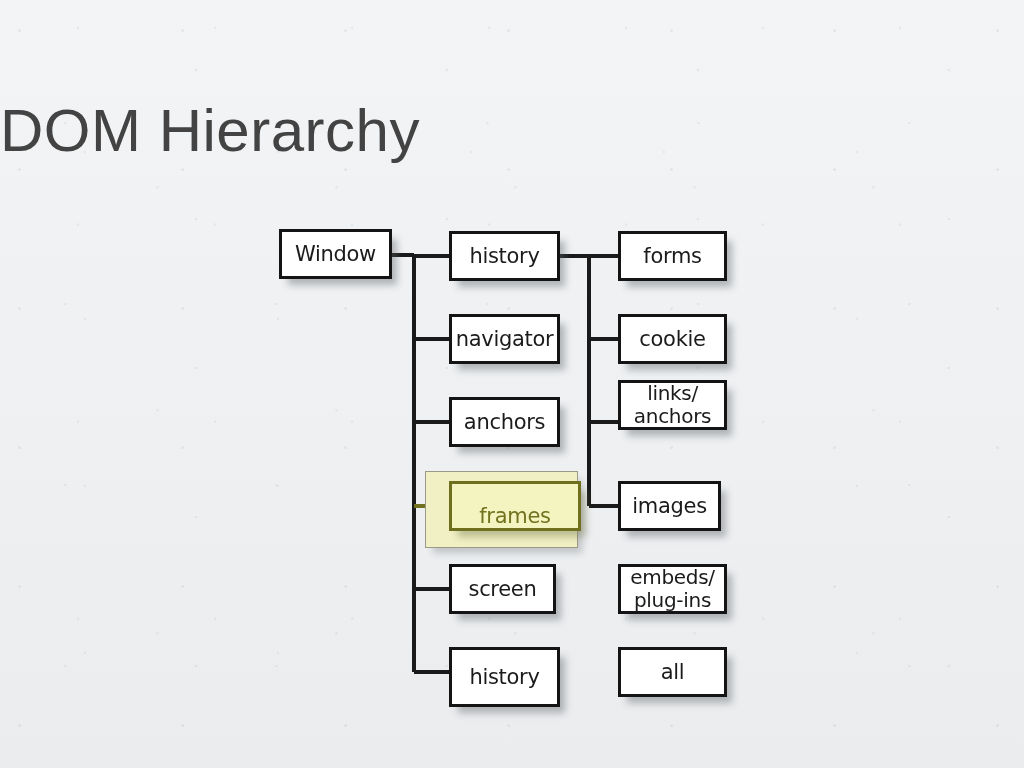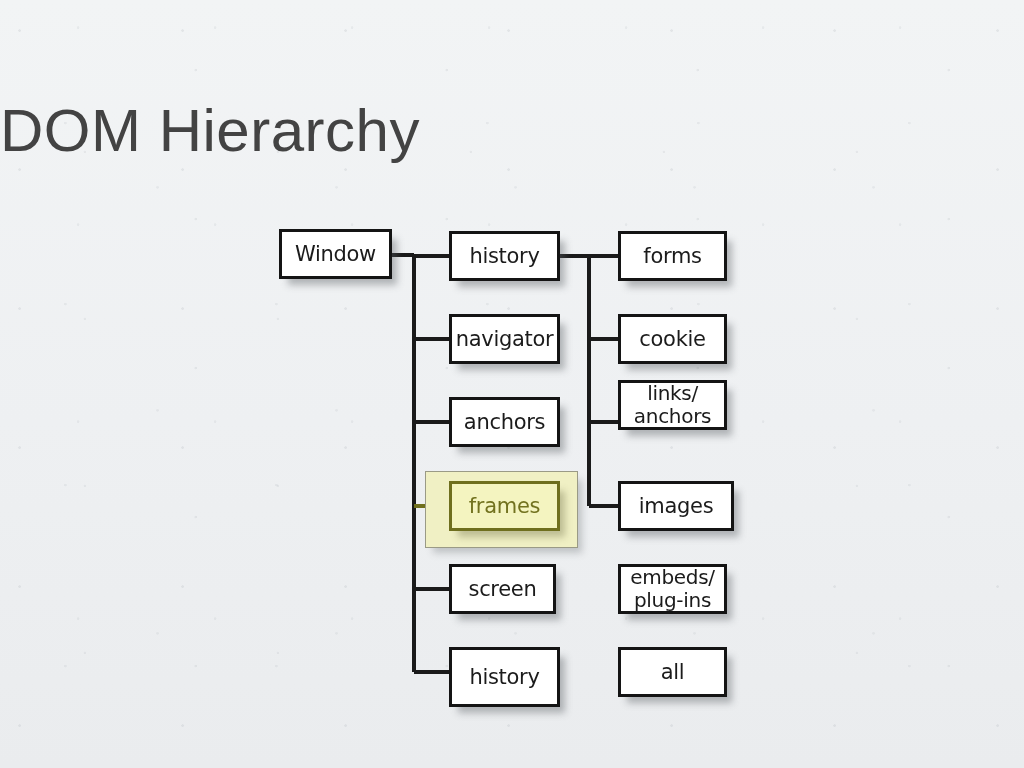--- a/index.html
+++ b/index.html
@@ -154,21 +154,21 @@
     </div>
 
     <div class="node" style="left:449px; top:314px; width:111px; height:50px;">
       <span class="label">navigator</span>
     </div>
 
     <div class="node" style="left:449px; top:397px; width:111px; height:50px;">
       <span class="label">anchors</span>
     </div>
 
-    <div class="node highlighted" style="left:449px; top:481px; width:111px; height:50px;">
+    <div class="node highlighted" style="left:449px; top:481px; width:132px; height:50px;align-items:flex-end;">
       <span class="label">frames</span>
     </div>
 
     <div class="node" style="left:449px; top:564px; width:107px; height:50px;">
       <span class="label">screen</span>
     </div>
 
     <div class="node" style="left:449px; top:647px; width:111px; height:60px;">
       <span class="label">history</span>
     </div>
@@ -179,21 +179,21 @@
 
     <div class="node" style="left:618px; top:314px; width:109px; height:50px;">
       <span class="label">cookie</span>
     </div>
 
     <div class="node two-line" style="left:618px; top:380px; width:109px; height:50px;">
       <span class="label">links/
 anchors</span>
     </div>
 
-    <div class="node" style="left:618px; top:481px; width:116px; height:50px;">
+    <div class="node" style="left:618px; top:481px; width:103px; height:50px;">
       <span class="label">images</span>
     </div>
 
     <div class="node two-line" style="left:618px; top:564px; width:109px; height:50px;">
       <span class="label">embeds/
 plug-ins</span>
     </div>
 
     <div class="node" style="left:618px; top:647px; width:109px; height:50px;">
       <span class="label">all</span>

